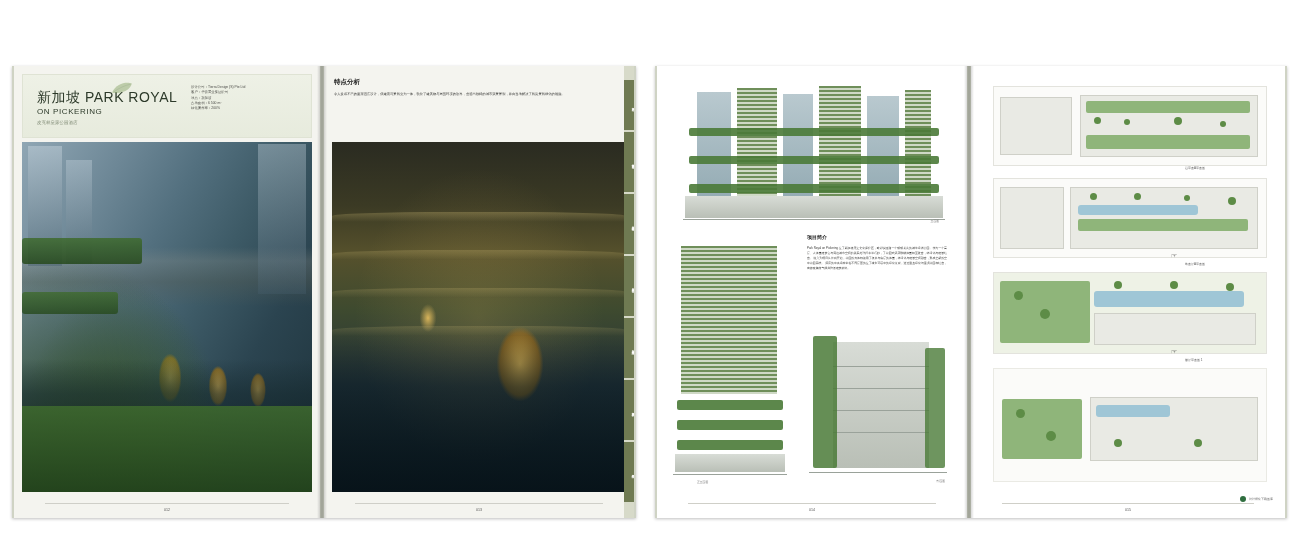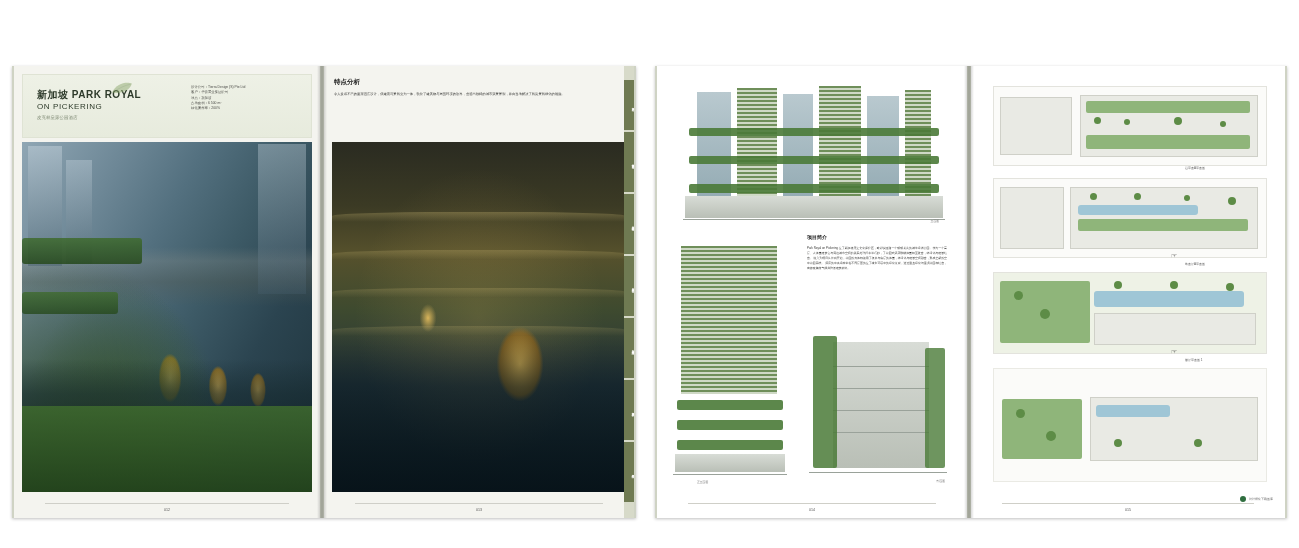--- a/index.html
+++ b/index.html
@@ -18,21 +18,21 @@
      background:linear-gradient(to right,rgba(0,0,0,0) 0%,rgba(0,0,0,.22) 45%,rgba(0,0,0,.22) 55%,rgba(0,0,0,0) 100%);}
 
   
   #spreadA{left:12px;top:66px;width:624px;height:452px;}
   #pageA1{left:2px;width:306px;background:#f4f4ef;}
   #pageA2{left:312px;width:310px;background:#f4f4ef;}
 
   .hdr-band{position:absolute;left:8px;top:8px;right:8px;height:62px;
      background:linear-gradient(to bottom,#eef1e6,#e7ebdd);border:1px solid #dfe3d4;}
   .proj-title{position:absolute;left:14px;top:14px;color:#2d3a2a;line-height:1.25;}
-  .proj-title .cn{font-size:10px;font-weight:bold;letter-spacing:.5px;}
+  .proj-title .cn{font-size:14px;font-weight:normal;letter-spacing:.5px;}
   .proj-title .en{font-size:8px;letter-spacing:.6px;}
   .proj-sub{font-size:4.5px;color:#7f8a74;margin-top:3px;}
   .leaf{position:absolute;left:88px;top:6px;width:22px;height:14px;opacity:.5;}
 
   .meta{position:absolute;left:168px;top:10px;width:120px;}
   .meta div{font-size:3.4px;color:#4c4c48;line-height:1.55;white-space:nowrap;}
 
   .photo{position:absolute;overflow:hidden;}
 
   

